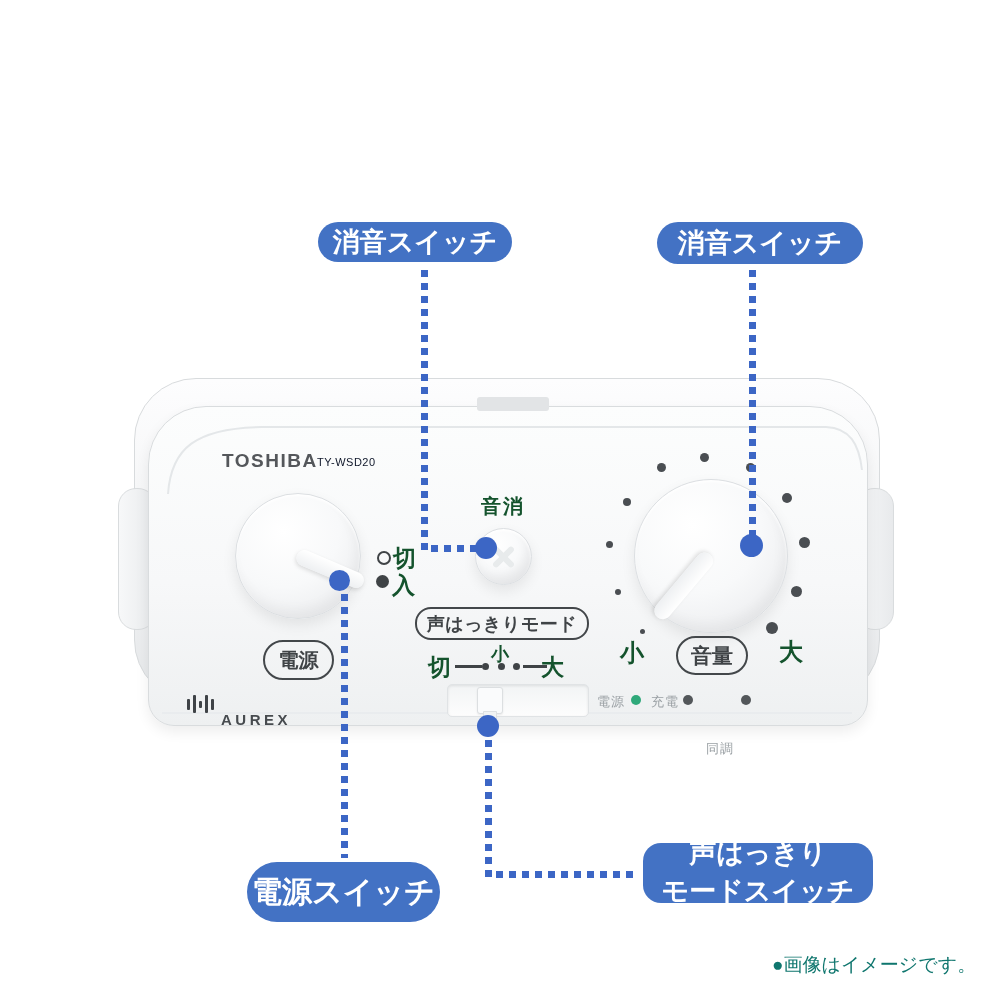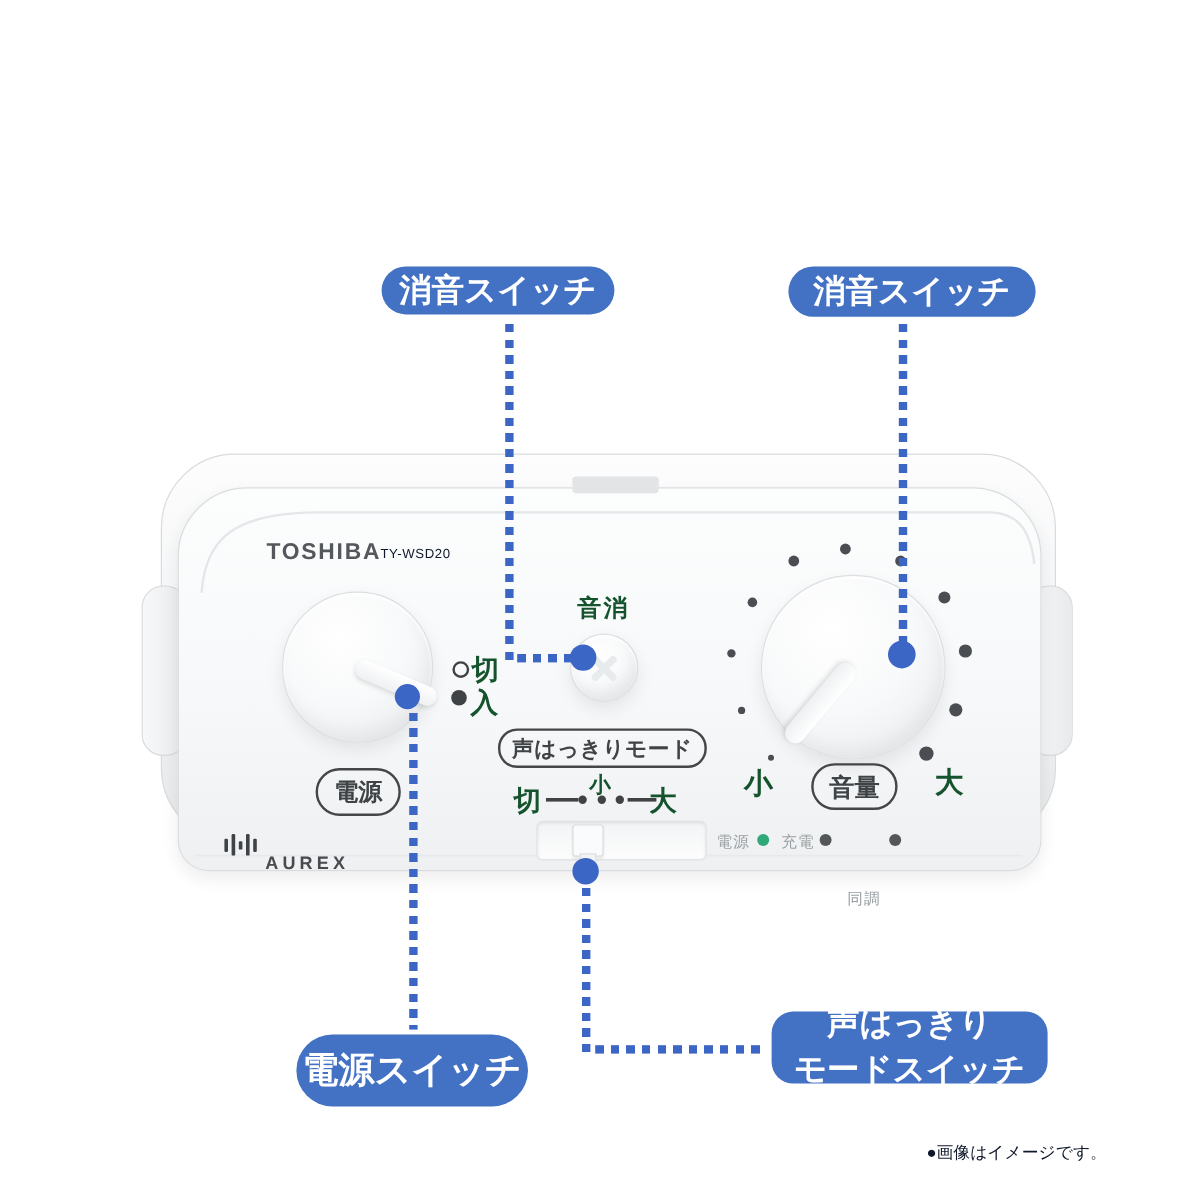--- a/index.html
+++ b/index.html
@@ -54,21 +54,21 @@
   .aurex-text{position:absolute;left:221px;top:699px;font-size:15px;font-weight:700;
     letter-spacing:3.5px;color:#474b4f;margin-top:12px;}
   
   .callout{position:absolute;background:#4372c4;color:#fff;display:flex;flex-direction:column;
     align-items:center;justify-content:center;font-weight:600;z-index:6;}
   .vline{position:absolute;width:7px;z-index:5;
     background-image:repeating-linear-gradient(to bottom,#3c66c5 0 7px,transparent 7px 13px);}
   .hline{position:absolute;height:7px;z-index:5;
     background-image:repeating-linear-gradient(to right,#3c66c5 0 7px,transparent 7px 13px);}
   .endpoint{position:absolute;background:#3c66c5;border-radius:50%;z-index:6;}
-  .note{position:absolute;left:772px;top:952px;font-size:14px;color:#0f172a;}
+  .note{position:absolute;left:772px;top:952px;font-size:19px;color:#0f766e;}
   .xbar{position:absolute;left:14px;top:25px;width:27px;height:6px;background:#e8ebec;border-radius:3px;}
 </style>
 </head>
 <body>
 
 <div class="stage">
 
 
   <div class="handle-frame"></div>
   <div class="hinge left"></div>

